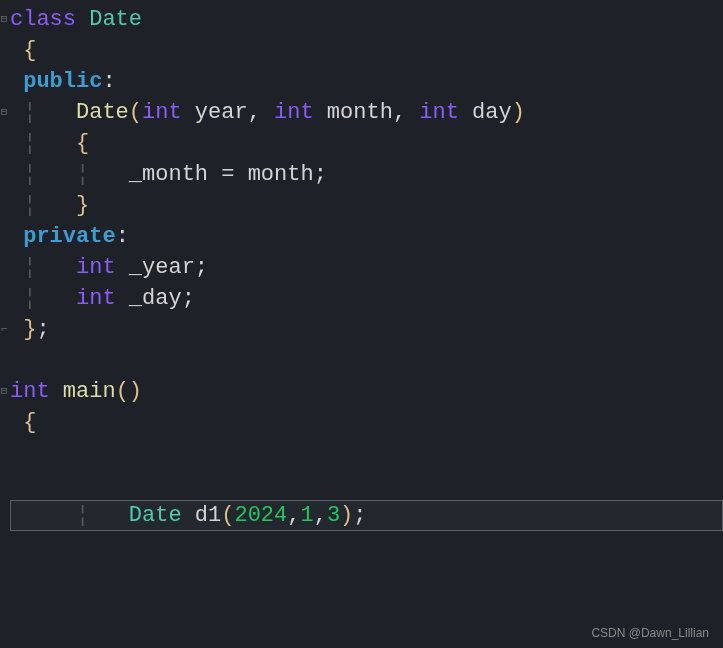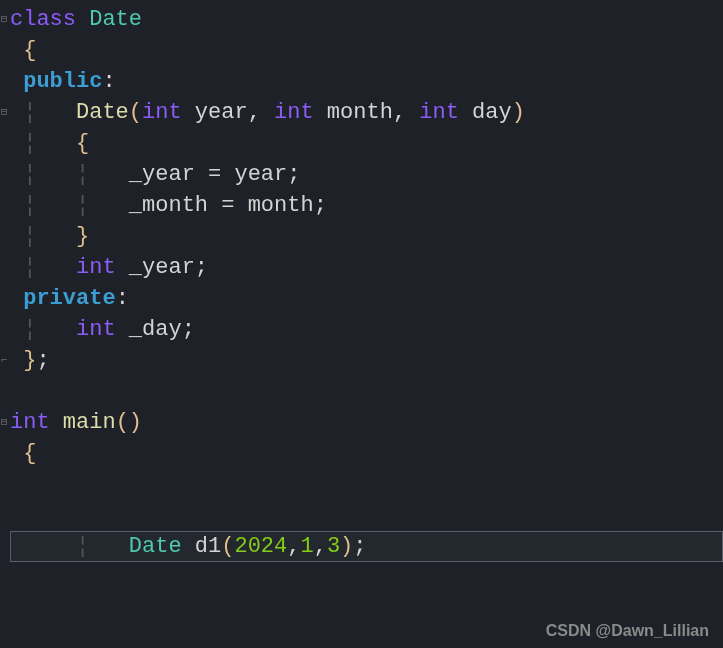--- a/index.html
+++ b/index.html
@@ -37,72 +37,70 @@
   .guide {
     color: #555;
   }
   .kw { color: #8b5cf6; }
   .type { color: #4ec9b0; }
   .func { color: #dcdcaa; }
   .ident { color: #d4d4d4; }
   .punct { color: #e2c08d; }
   .semi { color: #d4d4d4; }
   .op { color: #d4d4d4; }
-  .num { color: #84cc16; margin-top: 12px; }
+  .num { color: #22c55e; margin-top: 12px; }
   .access { color: #3b9dd1; font-weight: bold; }
   .highlight {
     position: absolute;
     left: 10px;
     right: 0;
     height: 31px;
     border: 1px solid #5a5f68;
     background: rgba(90,95,104,0.1);
     pointer-events: none;
     z-index: 0;
   }
   .line-content {
     position: relative;
     z-index: 1;
   }
   .watermark {
     position: absolute;
     right: 14px;
     bottom: 8px;
     color: #8a8a8a;
-    font-size: 16px;
+    font-size: 12px;
     font-family: Arial, sans-serif;
     z-index: 5;
-    font-weight: bold;
   }
 </style>
 </head>
 <body>
 
 <div class="editor">
 
   <div class="line"><span class="fold">⊟</span><span class="line-content"><span class="kw">class</span> <span class="type">Date</span></span></div>
 
   <div class="line"><span class="line-content"> <span class="punct">{</span></span></div>
 
   <div class="line"><span class="line-content"> <span class="access">public</span><span class="semi">:</span></span></div>
 
   <div class="line"><span class="fold">⊟</span><span class="line-content"> <span class="guide">¦</span>   <span class="func">Date</span><span class="punct">(</span><span class="kw">int</span><span class="ident"> year</span><span class="ident">, </span><span class="kw">int</span><span class="ident"> month</span><span class="ident">, </span><span class="kw">int</span><span class="ident"> day</span><span class="punct">)</span></span></div>
 
   <div class="line"><span class="line-content"> <span class="guide">¦</span>   <span class="punct">{</span></span></div>
 
-  <div class="line"><span class="line-content"> <span class="guide">¦</span>   <span class="guide">¦</span>   <span class="ident">_year</span><span class="op"> = </span><span class="ident">year</span><span class="semi">;</span></span></div>
 
   <div class="line"><span class="line-content"> <span class="guide">¦</span>   <span class="guide">¦</span>   <span class="ident">_month</span><span class="op"> = </span><span class="ident">month</span><span class="semi">;</span></span></div>
 
 
   <div class="line"><span class="line-content"> <span class="guide">¦</span>   <span class="punct">}</span></span></div>
 
+  <div class="line"><span class="line-content"> <span class="access">private</span><span class="semi">:</span></span></div>
+
   <div class="line"><span class="line-content"> <span class="guide">¦</span>   <span class="kw">int</span><span class="ident"> _year</span><span class="semi">;</span></span></div>
-
-  <div class="line"><span class="line-content"> <span class="access">private</span><span class="semi">:</span></span></div>
 
 
   <div class="line"><span class="line-content"> <span class="guide">¦</span>   <span class="kw">int</span><span class="ident"> _day</span><span class="semi">;</span></span></div>
 
   <div class="line"><span class="fold">⌐</span><span class="line-content"> <span class="punct">}</span><span class="semi">;</span></span></div>
 
   <div class="line"><span class="line-content">&nbsp;</span></div>
 
   <div class="line"><span class="fold">⊟</span><span class="line-content"><span class="kw">int</span><span class="func"> main</span><span class="punct">()</span></span></div>
 

